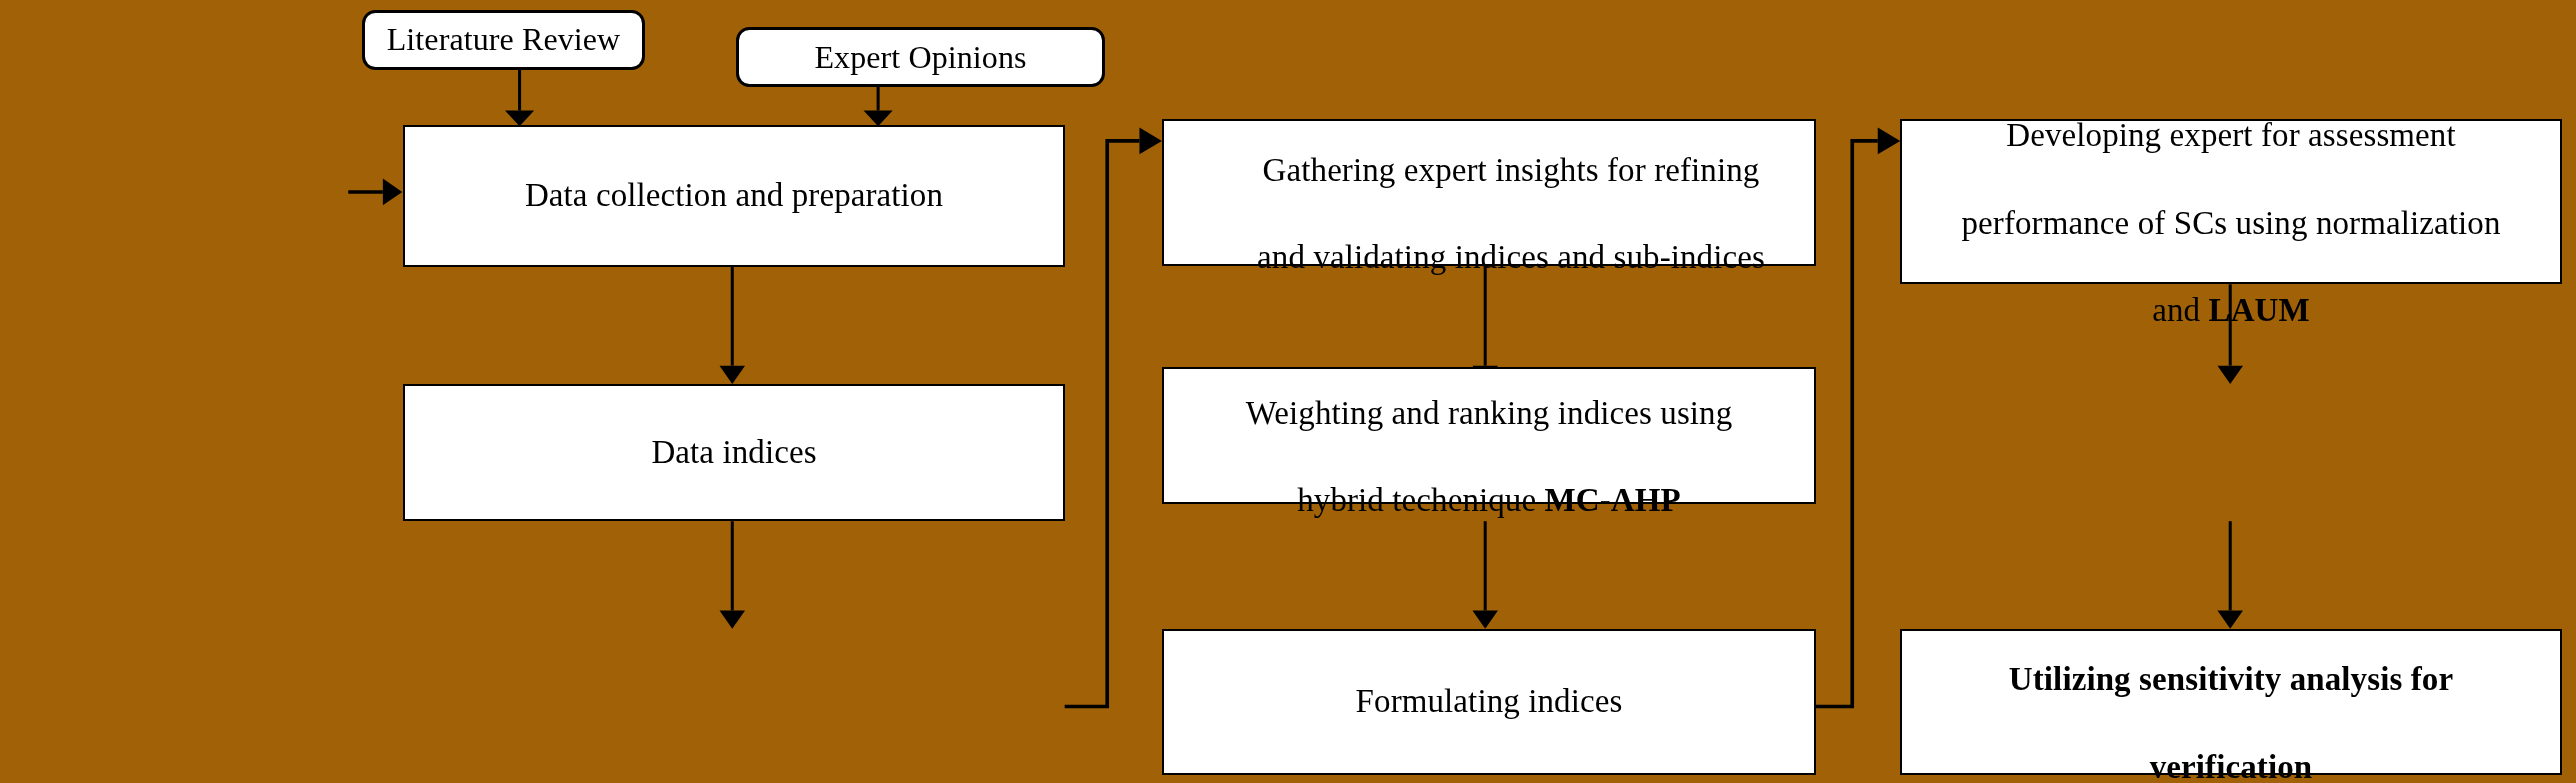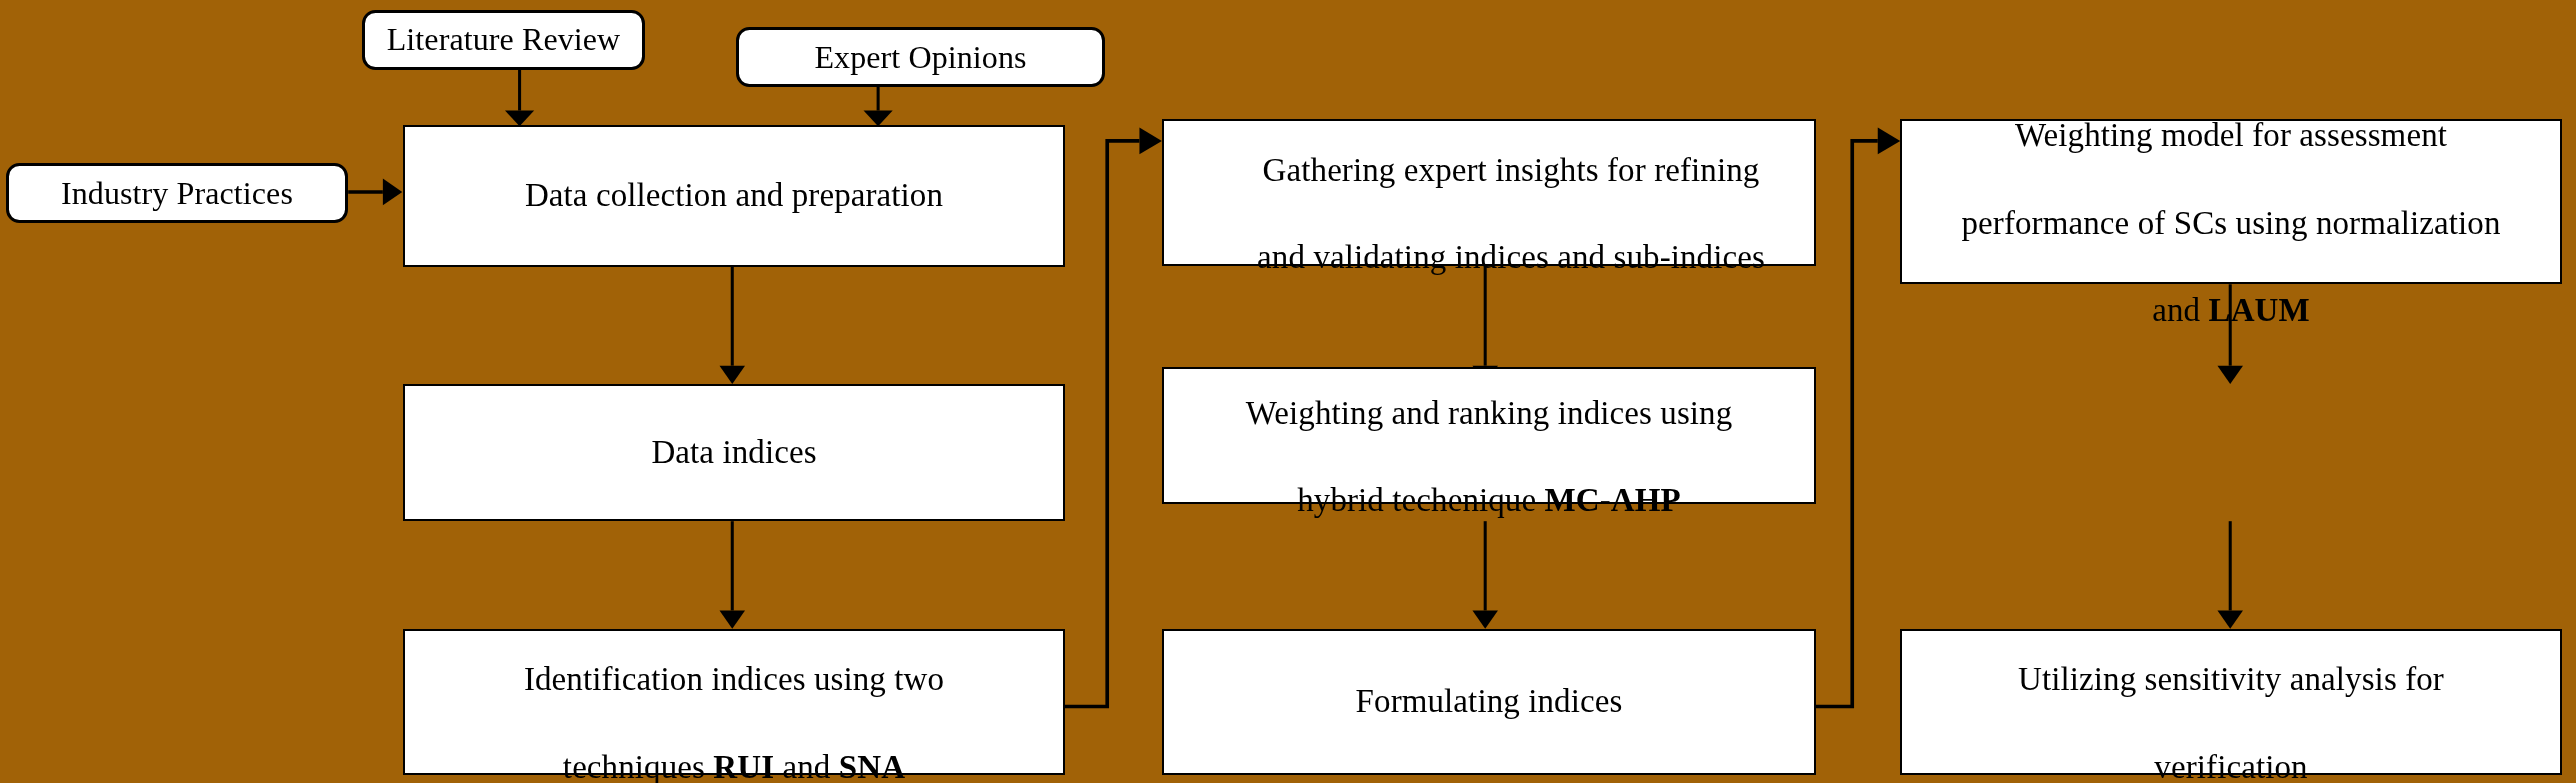--- a/index.html
+++ b/index.html
@@ -132,38 +132,29 @@
   </svg>
 
   <div class="node-box rounded" style="left:362px; top:9.7px; width:283px; height:60px;">
     <span class="node-label">Literature Review</span>
   </div>
 
   <div class="node-box rounded" style="left:717px; top:27px; width:369px; height:60px;margin-left:19px;">
     <span class="node-label">Expert Opinions</span>
   </div>
 
-  <div class="node-box rounded" style="left:6px; top:163px; width:342px; height:60px;">
-    <span class="node-label">Industry Practices</span>
-  </div>
 
   <div class="node-box" style="left:403px; top:125px; width:662px; height:142px;">
     <span class="node-label">Data collection and preparation</span>
   </div>
 
   <div class="node-box" style="left:403px; top:384px; width:662px; height:137px;">
     <span class="node-label">Data indices</span>
   </div>
 
-  <div class="node-box" style="left:403px; top:629px; width:662px; height:146px;">
-    <span class="node-label">
-      <span>Identification indices  using two</span><br>
-      <span>techniques </span><b>RUI</b><span> and  </span><b>SNA</b>
-    </span>
-  </div>
 
   <div class="node-box" style="left:1162px; top:119px; width:654px; height:147px;padding-left:44px;">
     <span class="node-label">
       <span>Gathering expert insights for refining</span><br>
       <span>and validating indices and sub-indices</span>
     </span>
   </div>
 
   <div class="node-box" style="left:1162px; top:367px; width:654px; height:137px;">
     <span class="node-label">
@@ -171,28 +162,28 @@
       <span>hybrid techenique </span><b>MC-AHP</b>
     </span>
   </div>
 
   <div class="node-box" style="left:1162px; top:629px; width:654px; height:146px;">
     <span class="node-label">Formulating indices</span>
   </div>
 
   <div class="node-box" style="left:1900px; top:119px; width:662px; height:165px;">
     <span class="node-label">
-      <span>Weighting model for assessment</span><br>
+      <span>Developing expert for assessment</span><br>
       <span>performance of  SCs using normalization</span><br>
       <span>and </span><b>LAUM</b>
     </span>
   </div>
 
 
-  <div class="node-box" style="left:1900px; top:629px; width:662px; height:146px;">
+  <div class="node-box" style="left:1900px; top:629px; width:662px; height:146px;font-weight:bold;">
     <span class="node-label">
       <span>Utilizing sensitivity analysis for</span><br>
       <span>verification</span>
     </span>
   </div>
 
 </div>
 
 
 </body></html>

